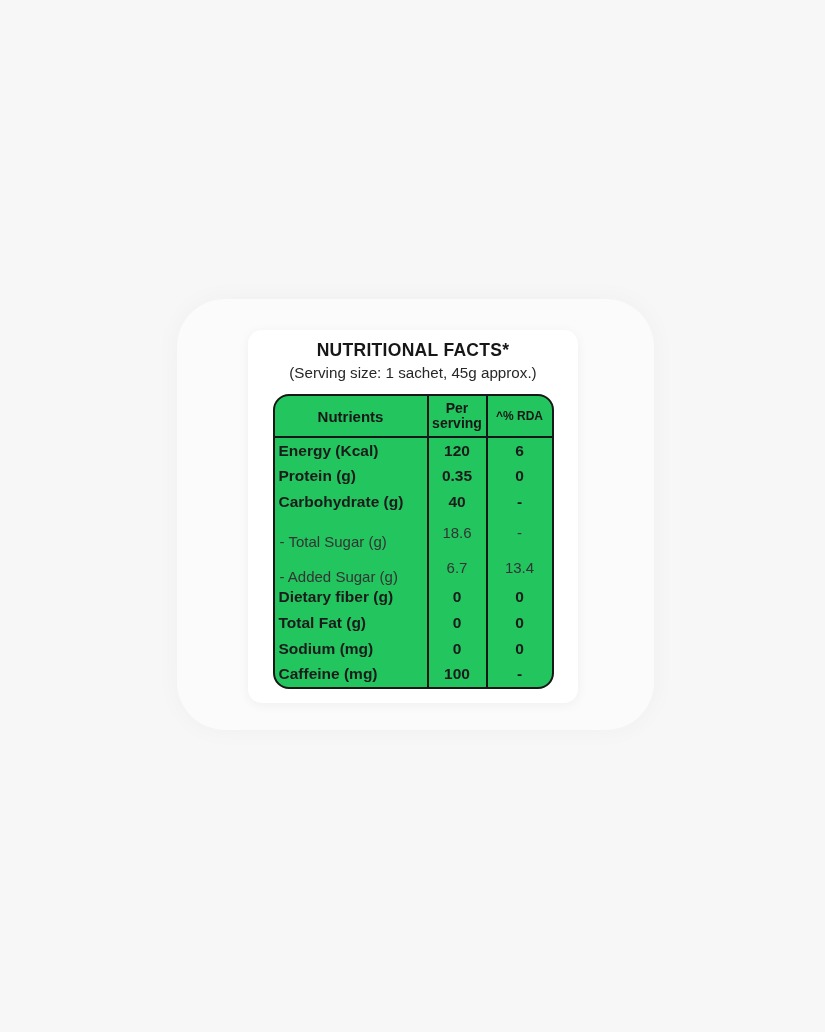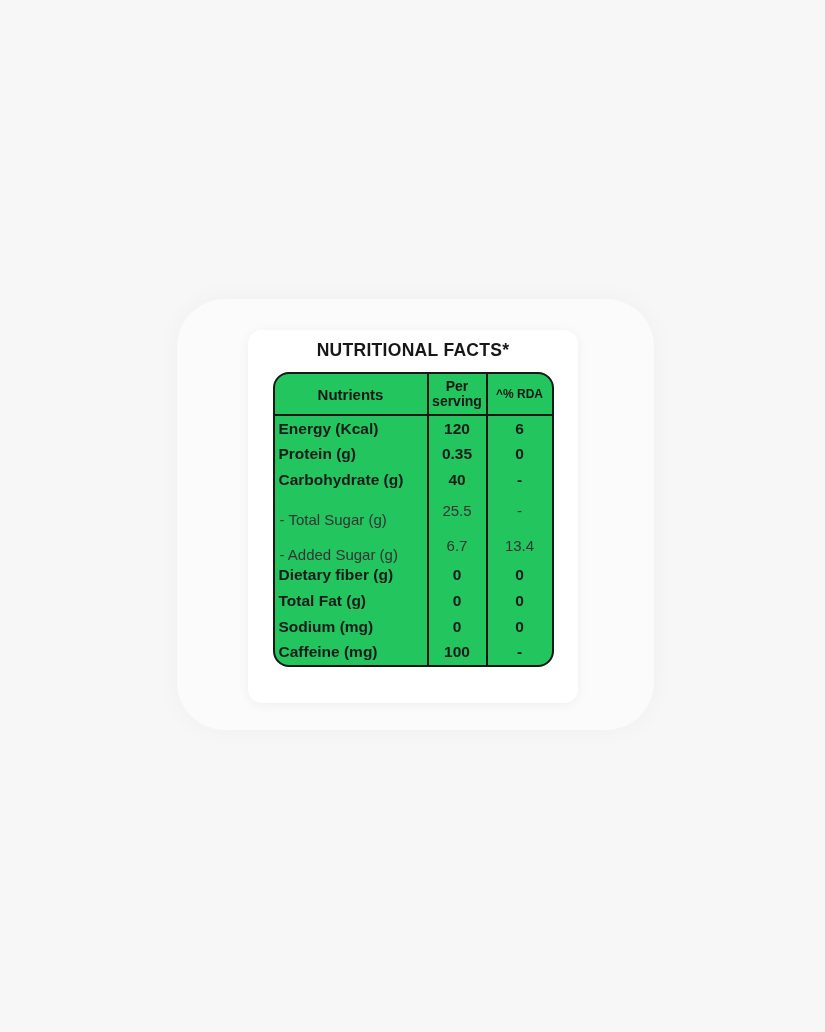--- a/index.html
+++ b/index.html
@@ -82,20 +82,21 @@
   .val { justify-content: center; font-weight: 700; }
   .val.subv { font-weight: 400; font-size: 15px; color: #343434; }
 </style>
 </head>
 <body>
 
 <div class="photo-area"></div>
 
 <div class="card">
   <div class="title">NUTRITIONAL FACTS*</div>
+  <div class="subtitle">(Serving size: 1 sachet, 45g approx.)</div>
 
   <div class="n-table">
     <div class="t-row">
       <div class="hcell h1">Nutrients</div>
       <div class="hcell h2 vline">Per serving</div>
       <div class="hcell h3 vline">^% RDA</div>
     </div>
 
     <div class="t-row">
       <div class="cell lab">Energy (Kcal)</div>
@@ -110,21 +111,21 @@
     </div>
 
     <div class="t-row">
       <div class="cell lab">Carbohydrate (g)</div>
       <div class="cell val vline">40</div>
       <div class="cell val vline">-</div>
     </div>
 
     <div class="t-row">
       <div class="cell lab subl">- Total Sugar (g)</div>
-      <div class="cell val subv vline">25.5</div>
+      <div class="cell val subv vline">18.6</div>
       <div class="cell val subv vline">-</div>
     </div>
 
     <div class="t-row">
       <div class="cell lab subl">- Added Sugar (g)</div>
       <div class="cell val subv vline">6.7</div>
       <div class="cell val subv vline">13.4</div>
     </div>
 
     <div class="t-row">

